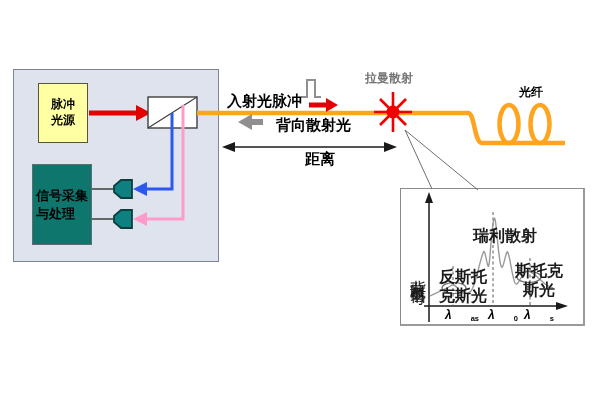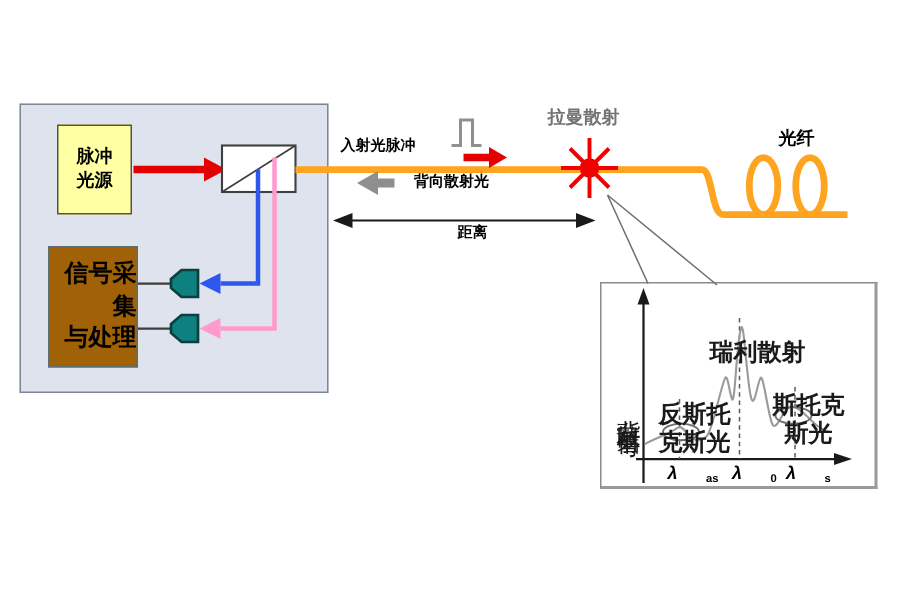--- a/index.html
+++ b/index.html
@@ -1,25 +1,25 @@
 <!DOCTYPE html>
 <html><head>
 <meta charset="utf-8">
 <style>
   html,body{margin:0;padding:0;background:#ffffff;font-family:"Liberation Sans","DejaVu Sans",sans-serif;}
   #canvas{position:relative;width:600px;height:400px;background:#ffffff;overflow:hidden;}
   .abs{position:absolute;}
   .panel{left:13px;top:69px;width:206px;height:193px;background:#dfe3ee;border:1.5px solid #7e8595;box-sizing:border-box;}
-  .box{display:flex;align-items:center;justify-content:center;text-align:right;
+  .box{display:flex;align-items:center;justify-content:center;text-align:left;
        white-space:pre-line;font-weight:bold;color:#000;box-sizing:border-box;}
   .src-box{left:38px;top:83px;width:50px;height:60px;background:#ffffa3;border:1px solid #55553a;font-size:12px;line-height:1.3;}
-  .dsp-box{left:32px;top:164px;width:60px;height:81px;background:#a16207;border:1px solid #5c6e6e;font-size:16px;line-height:1.35;}
+  .dsp-box{left:32px;top:164px;width:60px;height:81px;background:#0f766e;border:1px solid #5c6e6e;font-size:13px;line-height:1.35;}
   .inset{left:400px;top:188px;width:185px;height:138px;background:#ffffff;border:1px solid #8a8a8a;
          border-right:2.5px solid #9a9a9a;border-bottom:2.5px solid #9a9a9a;box-sizing:border-box;}
-  .lbl{font-size:10px;font-weight:bold;color:#000;white-space:pre-line;line-height:1.15;}
+  .lbl{font-size:15px;font-weight:bold;color:#000;white-space:pre-line;line-height:1.15;}
   .lbl-incident{left:227px;top:92px;}
   .lbl-backscatter{left:276px;top:116px;}
   .lbl-distance{left:305px;top:150px;}
   .lbl-raman{left:365px;top:72px;font-size:12px;color:#737373;}
   .lbl-fiber{left:519px;top:86px;font-size:12px;}
   .ins-lbl{font-size:16px;font-weight:bold;color:#1a1a1a;white-space:pre-line;line-height:1.2;text-align:center;margin-top:28px;}
   .ins-y{left:413px;top:205px;width:15px;height:80px;writing-mode:vertical-rl;text-orientation:upright;letter-spacing:2px;font-weight:normal;}
   .ins-rayleigh{left:473px;top:198px;}
   .ins-antistokes{left:439px;top:239px;}
   .ins-stokes{left:515px;top:233px;}

